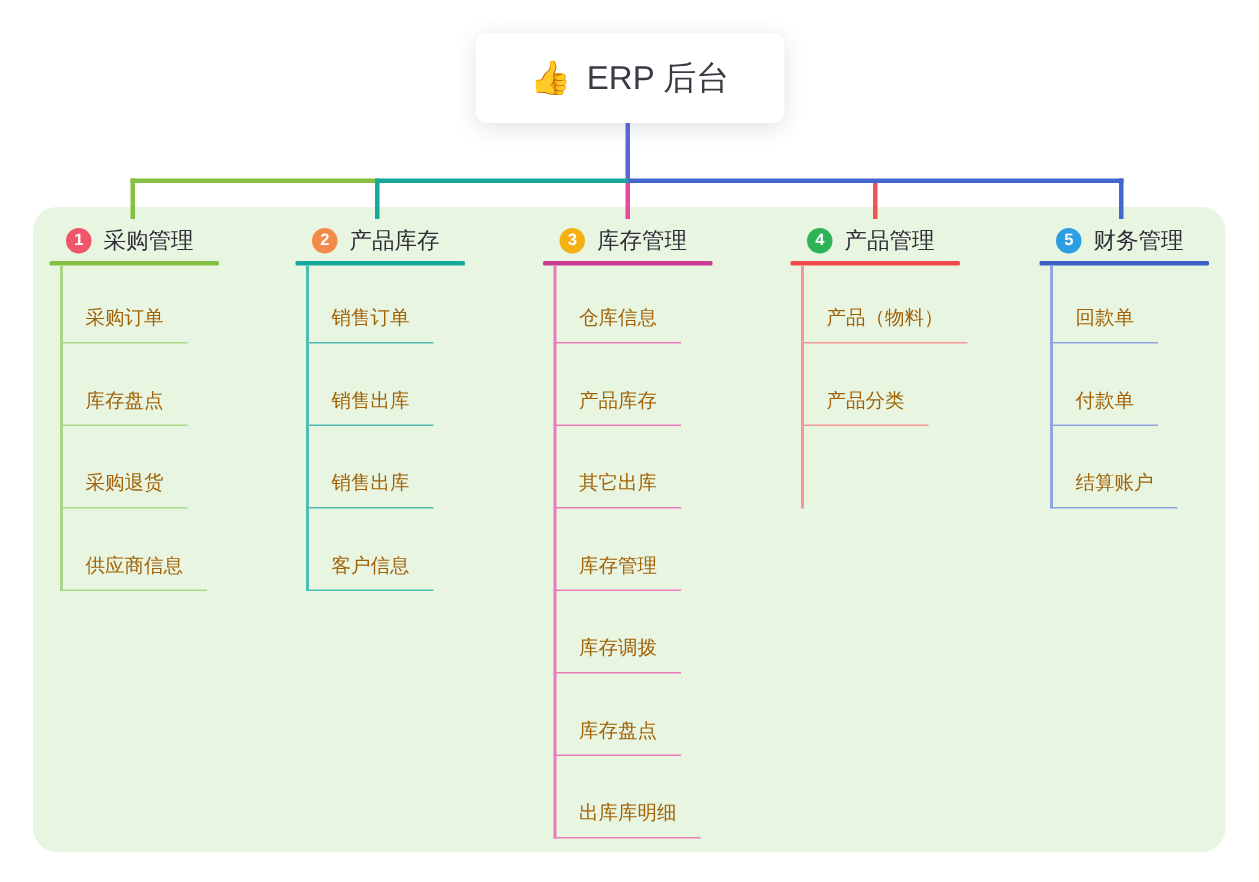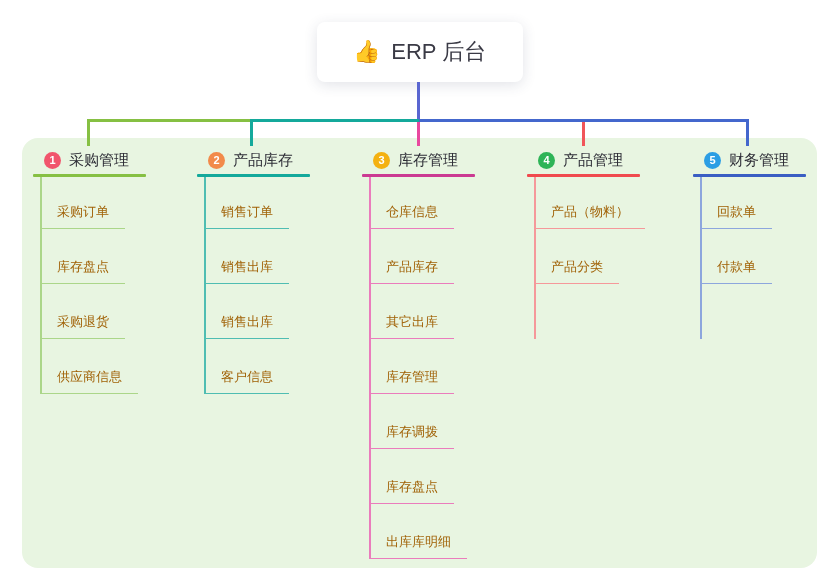--- a/index.html
+++ b/index.html
@@ -144,15 +144,16 @@
 
   <div class="col" style="left: 693px; --line: #3a5ec3; --child-line: #8da6dd; --badge: #2c9ee4;">
     <div class="hdr">
       <span class="badge">5</span>
       <span>财务管理</span>
     </div>
     <div class="hdr-line"></div>
     <div class="rail rail-3"></div>
     <div class="child c0">回款单</div>
     <div class="child c1">付款单</div>
+    <div class="child c2">结算账户</div>
   </div>
 
 </div>
 
 </body></html>

